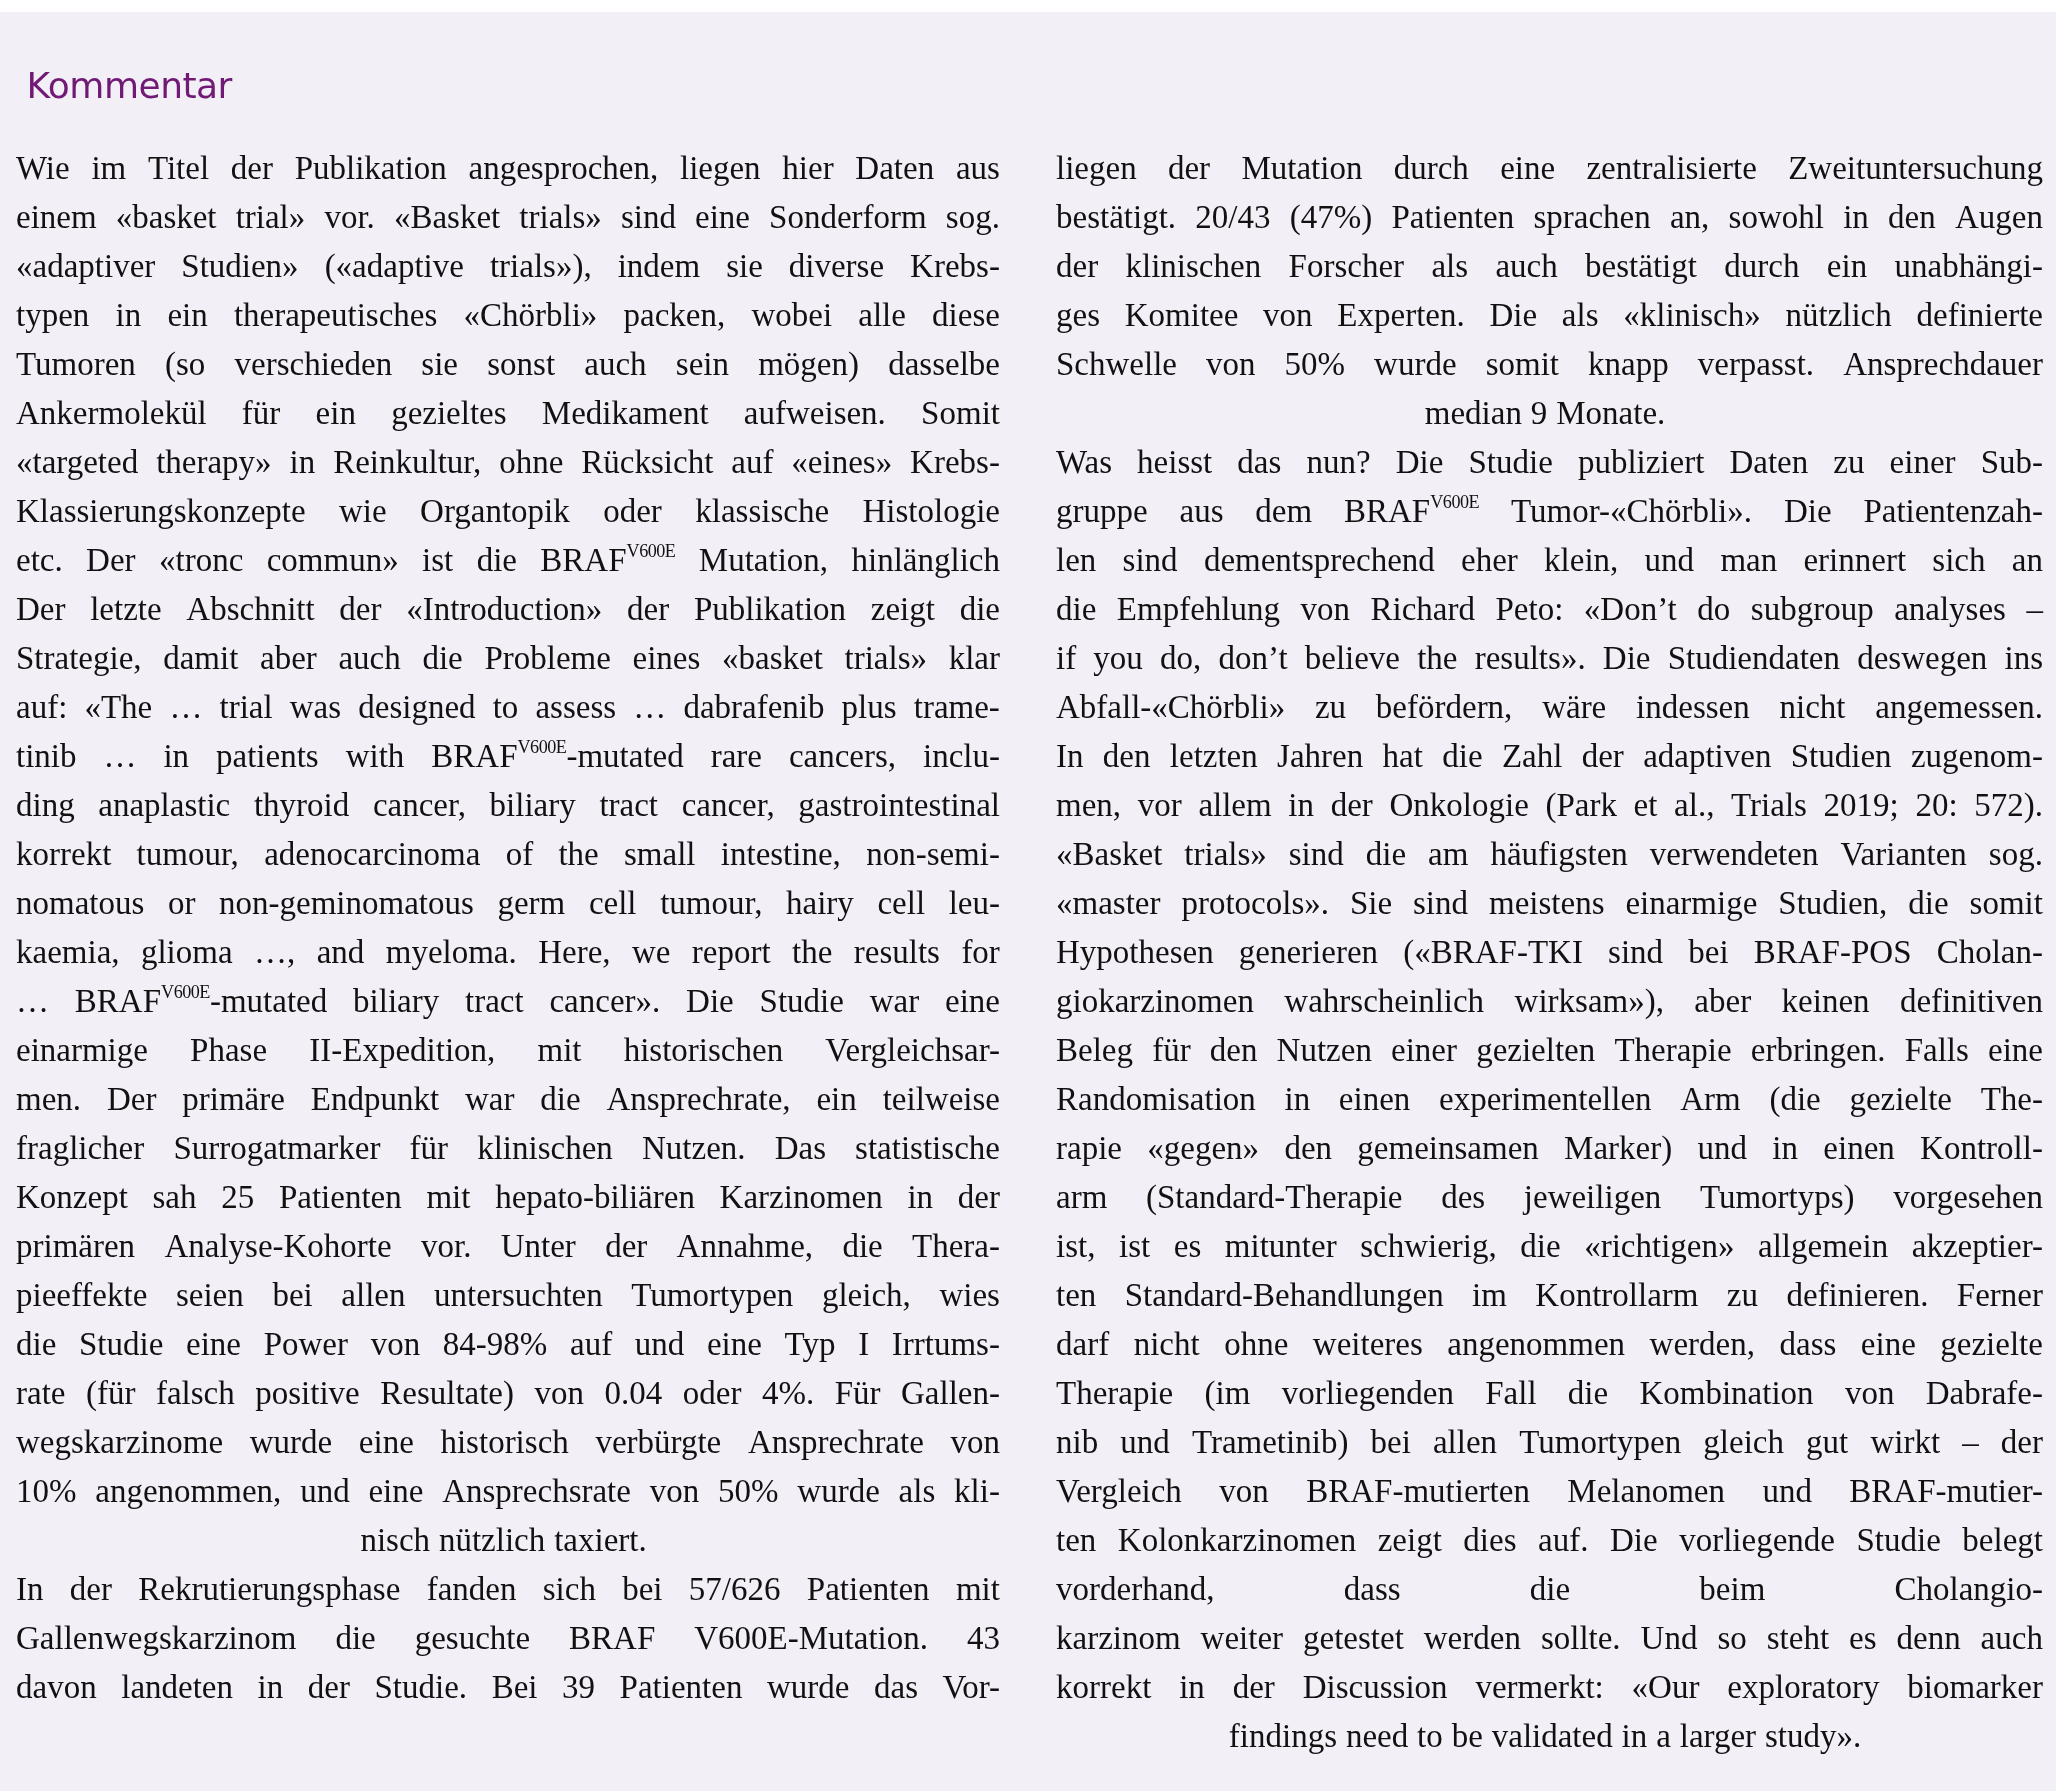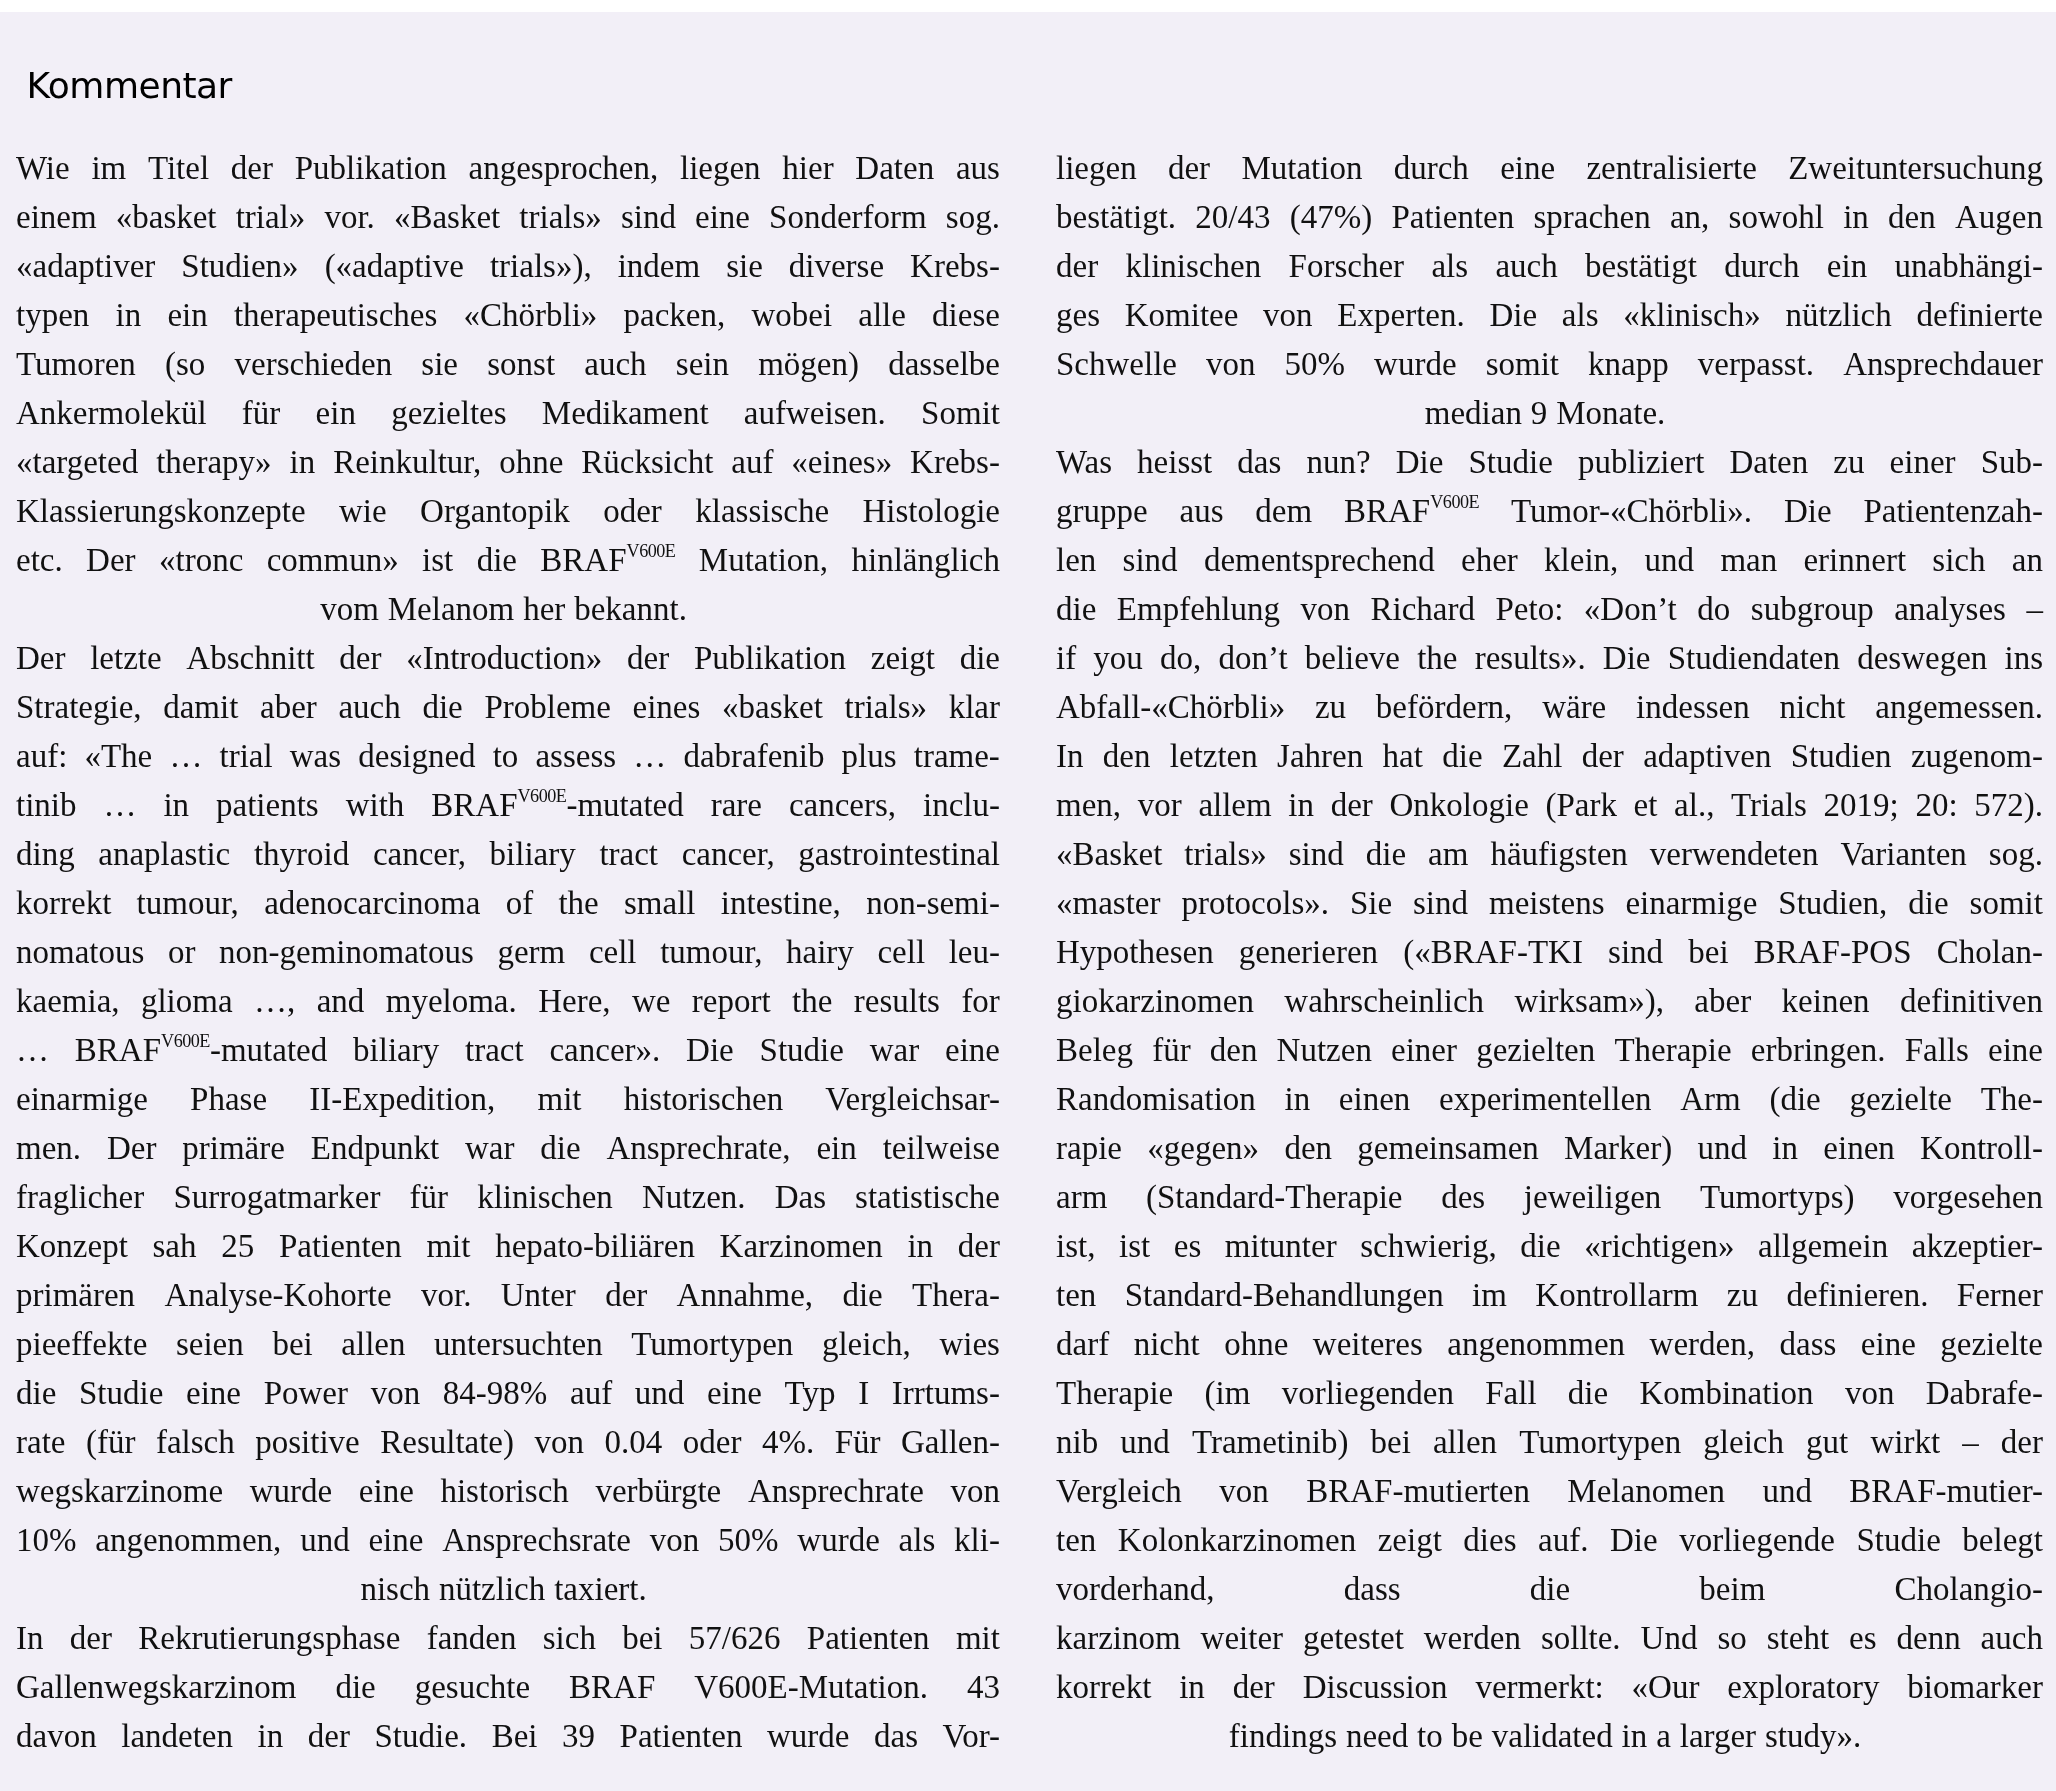--- a/index.html
+++ b/index.html
@@ -7,21 +7,21 @@
     width: 2056px; height: 1791px; overflow: hidden;
     background: #ffffff; position: relative;
   }
   .panel {
     position: absolute; left: 0; top: 12.3px; width: 2056px; height: 1779px;
     background: #f2eff7;
   }
   .title {
     position: absolute; left: 26.5px; top: 49px;
     font-family: "DejaVu Sans", sans-serif;
-    font-size: 36px; color: #000000; letter-spacing: -0.5px;
+    font-size: 36px; color: #701a75; letter-spacing: -0.5px;
     line-height: 49px;
   }
   .col {
     position: absolute; top: 132px;
     font-family: Liberation Serif, serif;
     font-size: 33px; color: #111111;
   }
   .col.left { left: 16px; width: 984px; }
   .col.right { left: 1056px; width: 987px; }
   .line {
@@ -129,26 +129,20 @@
         <span class="w">etc.</span>
         <span class="w">Der</span>
         <span class="w">«tronc</span>
         <span class="w">commun»</span>
         <span class="w">ist</span>
         <span class="w">die</span>
         <span class="w">BRAF<sup class="sup">V600E</sup></span>
         <span class="w">Mutation,</span>
         <span class="w">hinlänglich</span>
       </div>
-      <div class="line last">
-        <span class="w">vom</span>
-        <span class="w">Melanom</span>
-        <span class="w">her</span>
-        <span class="w">bekannt.</span>
-      </div>
       <div class="line">
         <span class="w">Der</span>
         <span class="w">letzte</span>
         <span class="w">Abschnitt</span>
         <span class="w">der</span>
         <span class="w">«Introduction»</span>
         <span class="w">der</span>
         <span class="w">Publikation</span>
         <span class="w">zeigt</span>
         <span class="w">die</span>

